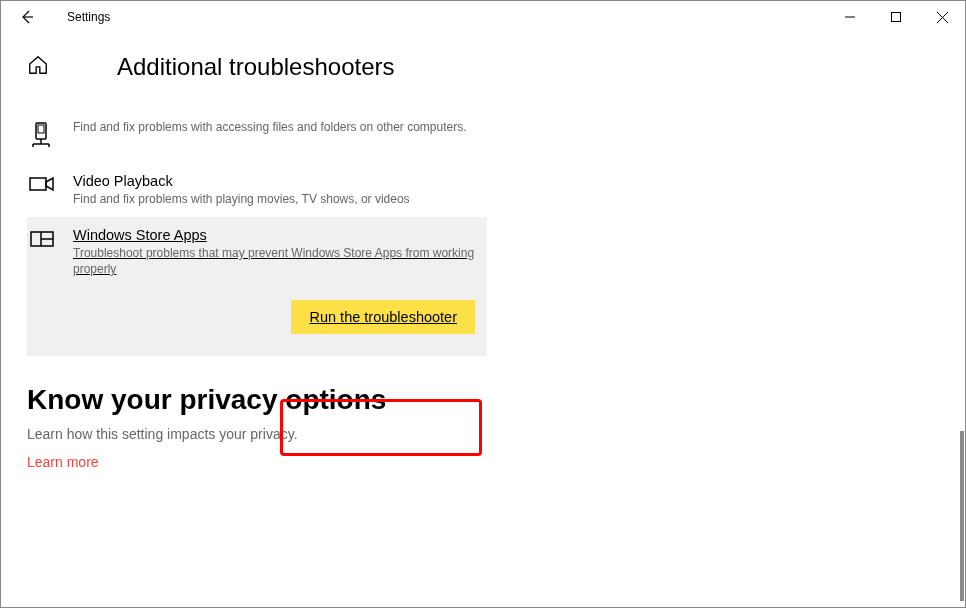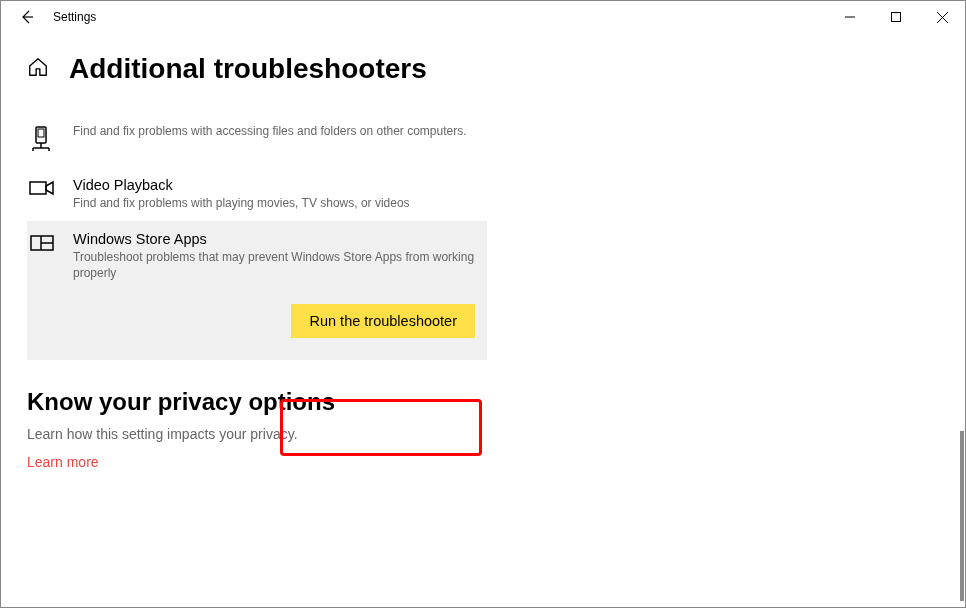--- a/index.html
+++ b/index.html
@@ -25,21 +25,21 @@
     .back-btn {
       width: 32px;
       height: 32px;
       display: flex;
       align-items: center;
       justify-content: center;
       cursor: pointer;
     }
     .app-title {
       font-size: 12px;
-      margin-left: 10px;
+      margin-left: 24px;
       color: #000;
     }
     .window-controls {
       margin-left: auto;
       display: flex;
     }
     .win-ctrl {
       width: 46px;
       height: 32px;
       display: flex;
@@ -54,36 +54,38 @@
       display: flex;
       align-items: center;
       gap: 20px;
       margin-bottom: 28px;
     }
     .home-icon {
       width: 22px;
       height: 22px;
     }
     .page-title {
-      font-size: 28px;
-      font-weight: 700;
-      color: #000;
+      font-size: 24px;
+      font-weight: 400;
+      color: #000;
+      margin-left: 48px;
     }
     .ts-list {
       width: 460px;
     }
     .ts-item {
       display: flex;
       gap: 16px;
       padding: 10px 10px 10px 2px;
       cursor: pointer;
     }
     .ts-item.selected {
       background: #f0f0f0;
       padding-bottom: 22px;
+      text-decoration: underline;
     }
     .ts-icon-wrap {
       width: 28px;
       flex-shrink: 0;
       padding-top: 2px;
     }
     .ts-title {
       font-size: 14.5px;
       color: #000;
       margin-bottom: 2px;
@@ -110,21 +112,21 @@
     .highlight-box {
       position: absolute;
       border: 3px solid #ff0000;
       border-radius: 4px;
       pointer-events: none;
     }
     .privacy-section {
       margin-top: 28px;
     }
     .privacy-title {
-      font-size: 24px;
+      font-size: 28px;
       font-weight: 600;
       margin-bottom: 10px;
     }
     .privacy-desc {
       font-size: 14px;
       color: #666;
       margin-bottom: 12px;
     }
     .learn-link {
       font-size: 14px;

